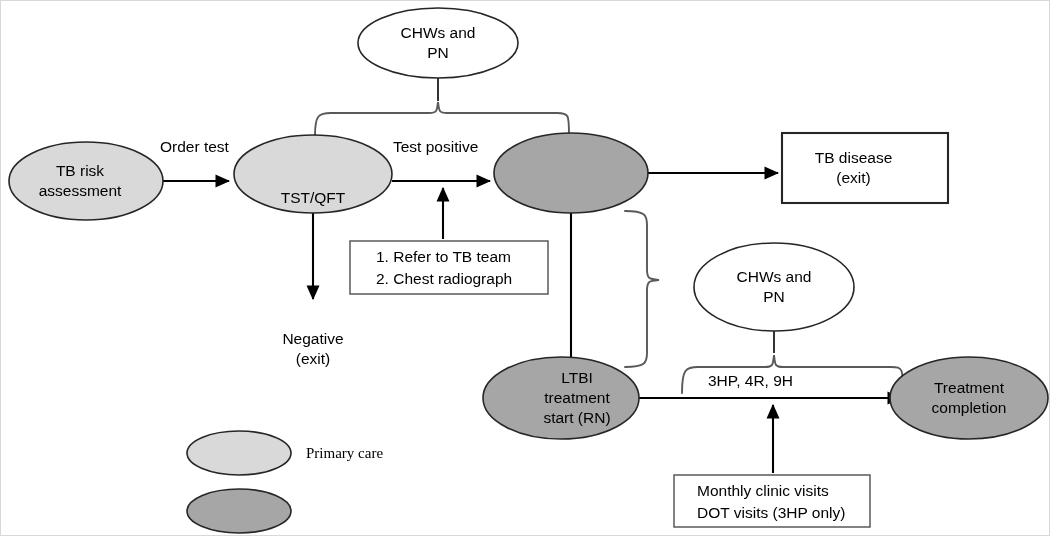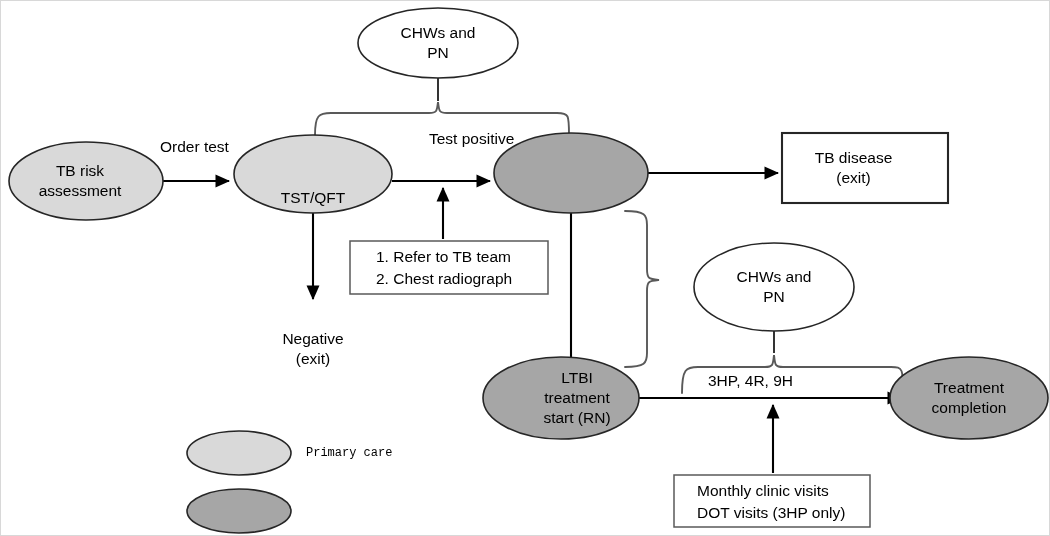--- a/index.html
+++ b/index.html
@@ -48,22 +48,22 @@
     font-family: "Liberation Sans", sans-serif;
     font-size: 15.5px;
     line-height: 22px;
     white-space: pre-line;
     text-align: left;
     margin-left: 15px;
   }
   .legend-label {
     position: absolute;
     color: #000000;
-    font-family: Liberation Mono, monospace;
-    font-size: 12px;
+    font-family: Liberation Serif, serif;
+    font-size: 15px;
     line-height: 20px;
   }
 </style>
 </head>
 <body>
 
 <div id="canvas">
 
   <svg id="svg-layer" viewBox="0 0 1050 536">
     <defs>
@@ -172,21 +172,21 @@
 (exit)</div>
 
   <div class="boxtext" style="left:360px; top:245px; width:186px;">1. Refer to TB team
 2. Chest radiograph</div>
 
   <div class="boxtext" style="left:681px; top:479px; width:186px;">Monthly clinic visits
 DOT visits (3HP only)</div>
 
   <div class="edge-label" style="left:159px; top:136px;">Order test</div>
 
-  <div class="edge-label" style="left:392px; top:128px;margin-left:36px;">Test positive</div>
+  <div class="edge-label" style="left:392px; top:136px;">Test positive</div>
 
   <div class="edge-label" style="left:707px; top:370px;">3HP, 4R, 9H</div>
 
   <div class="legend-label" style="left:305px; top:442px;">Primary care</div>
 
   <div class="legend-label" style="left:305px; top:500px;margin-top:44px;">TB team</div>
 
 </div>
 
 </body></html>

